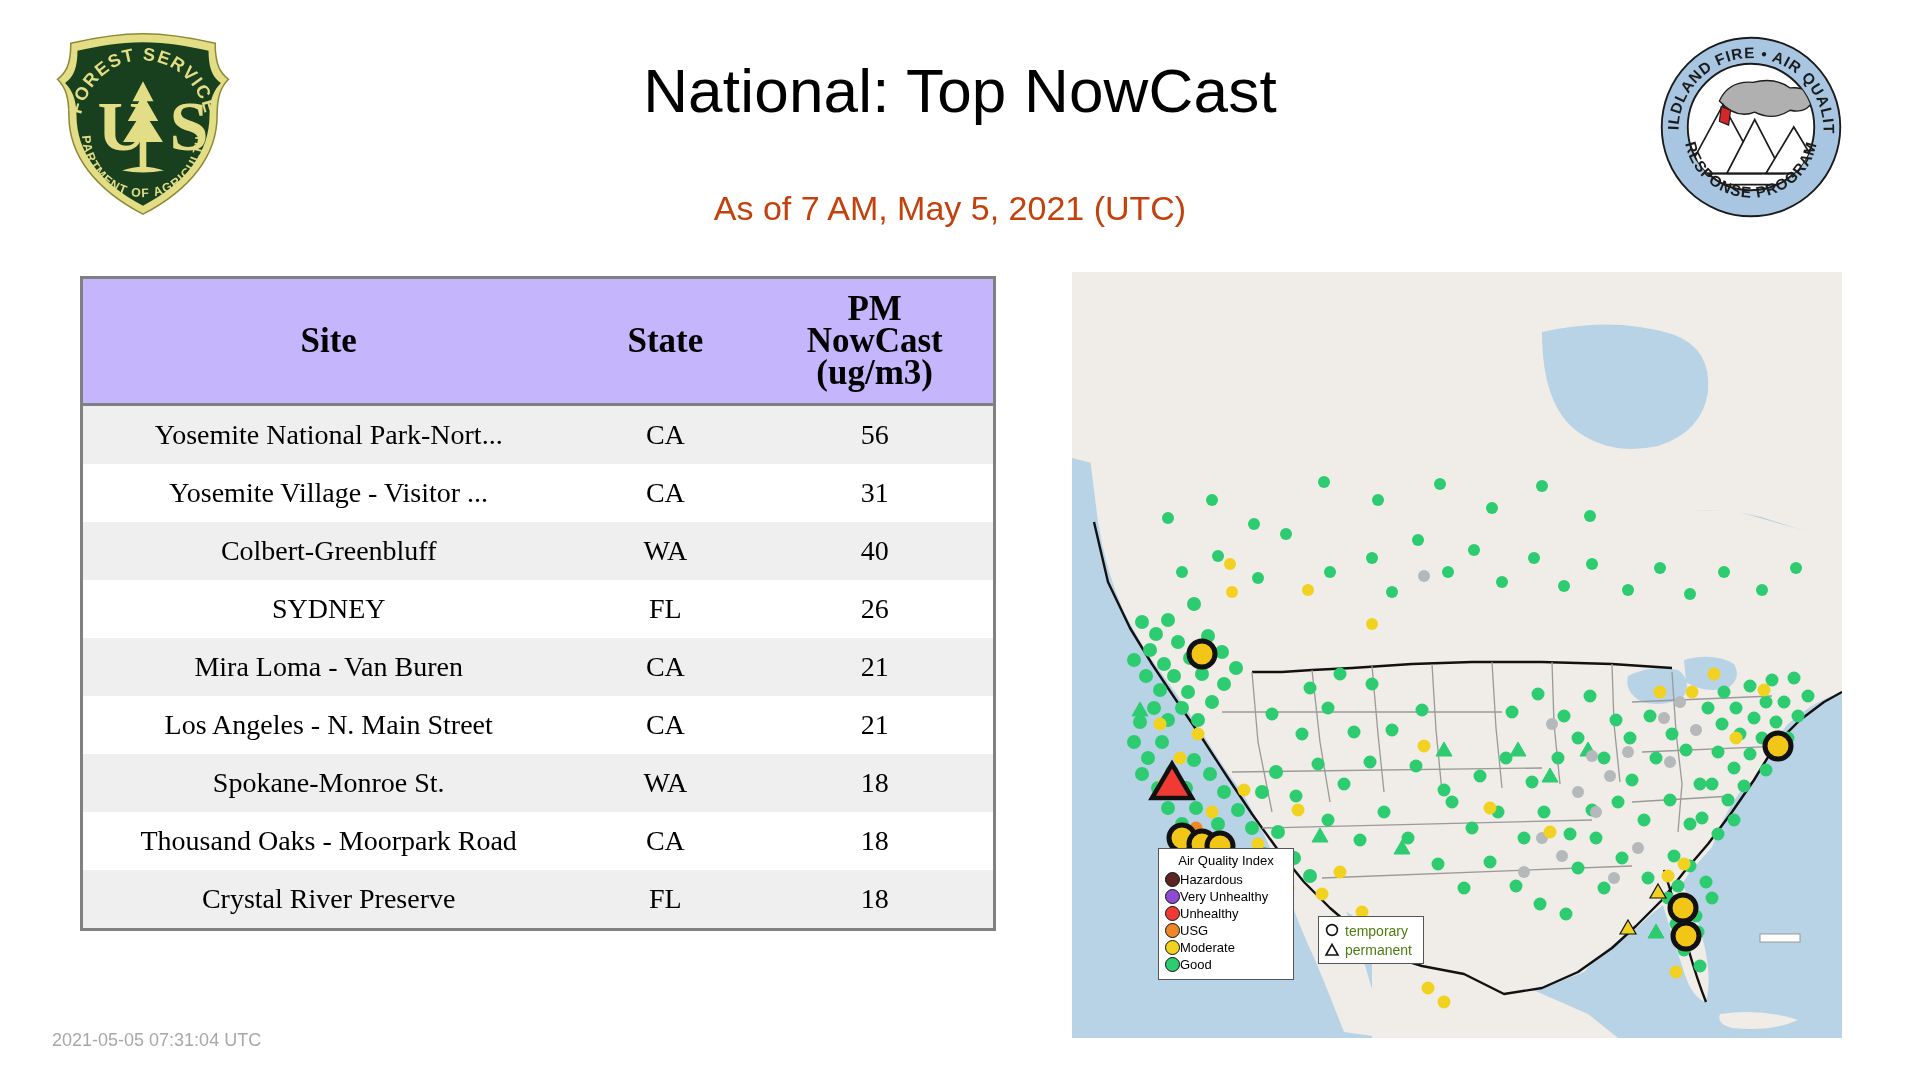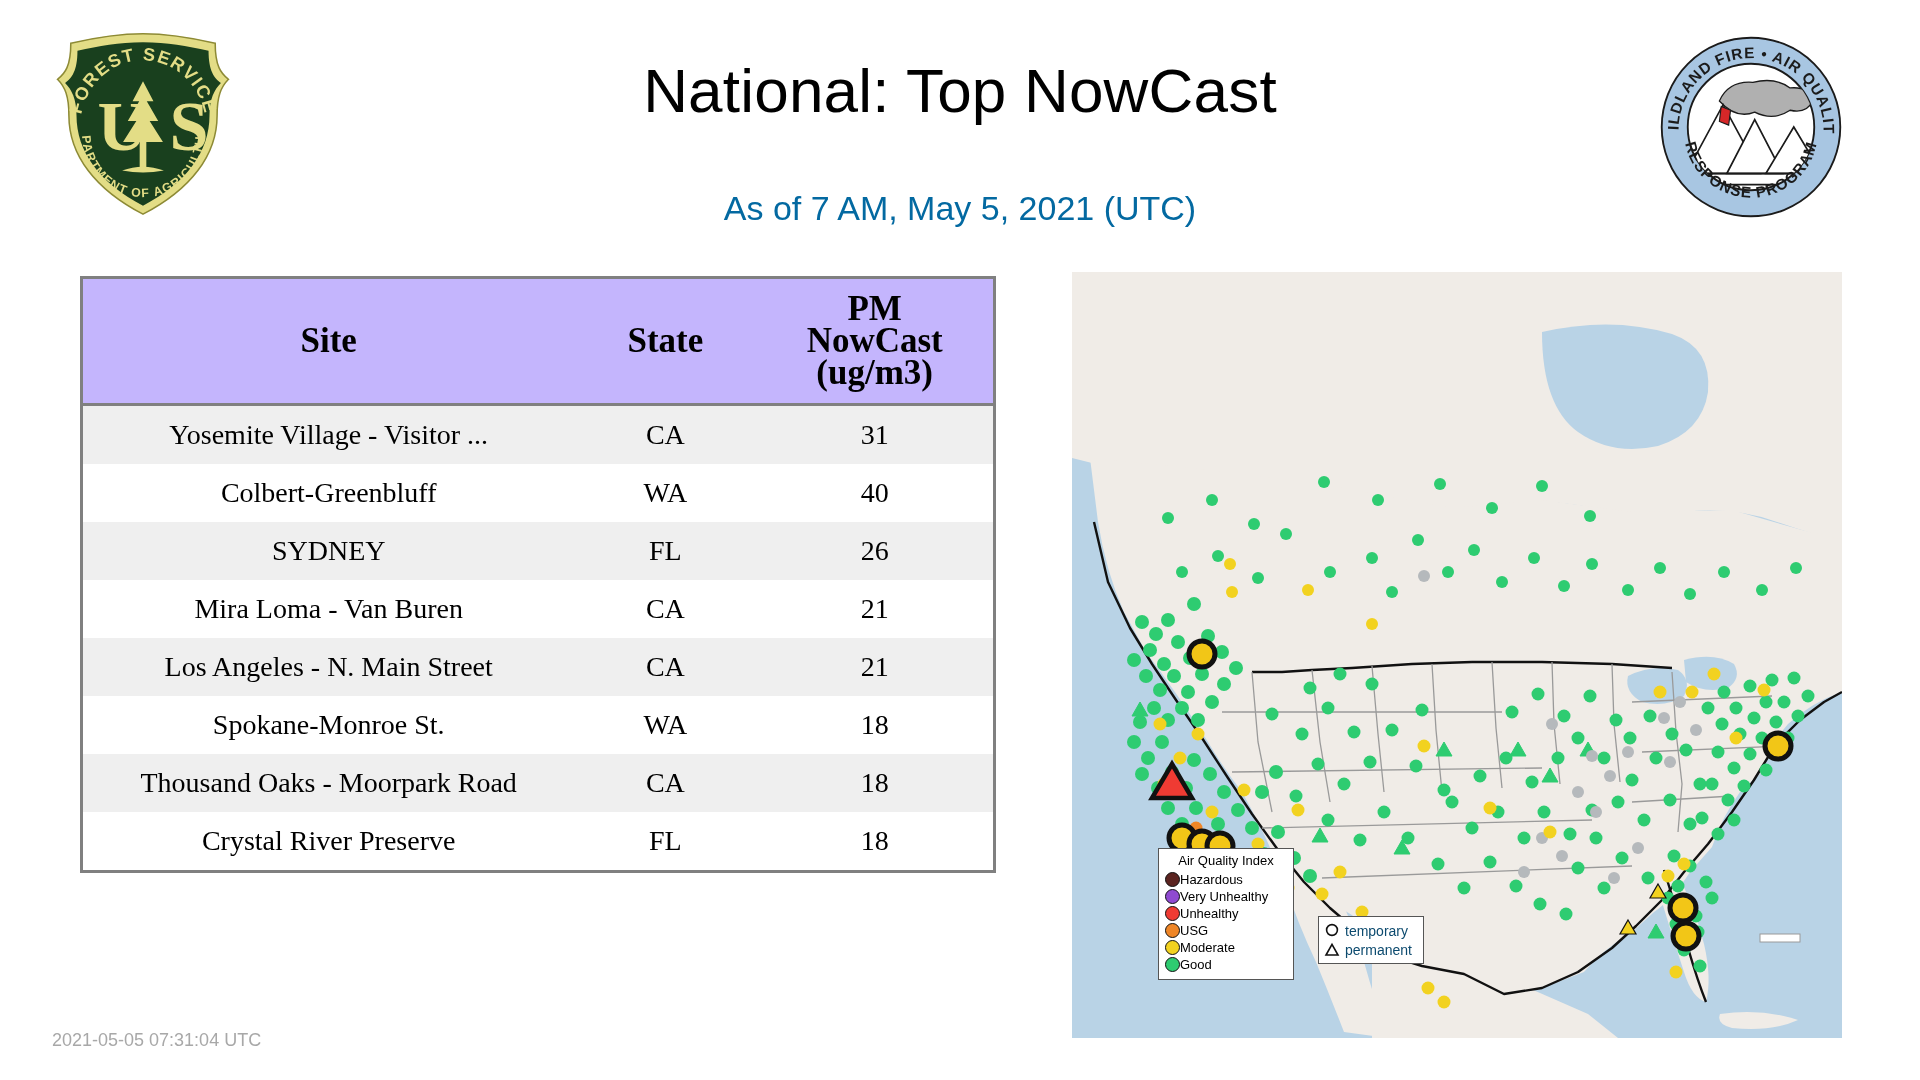--- a/index.html
+++ b/index.html
@@ -19,23 +19,23 @@
 
   
   .title{
     position:absolute;left:300px;top:56px;width:1320px;text-align:center;
     font-family:"Liberation Sans Narrow","Liberation Sans",sans-serif;
     font-stretch:condensed;
     font-size:62px;line-height:70px;color:#000;font-weight:400;
     letter-spacing:.2px;
   }
   .subtitle{
-    position:absolute;left:300px;top:188px;width:1320px;text-align:center;
+    position:absolute;left:290px;top:188px;width:1320px;text-align:center;
     font-family:"Liberation Sans",sans-serif;
-    font-size:34px;line-height:40px;color:#0369a1;font-weight:400;
+    font-size:34px;line-height:40px;color:#c2410c;font-weight:400;
   }
 
   
   .table-wrap{
     position:absolute;left:80px;top:276px;width:916px;
     border:3px solid #808080;box-sizing:border-box;background:#fff;
   }
   table{border-collapse:collapse;width:100%;table-layout:fixed;}
   thead th{
     background:#c4b5fd;color:#000;
@@ -85,21 +85,21 @@
     width:13px;height:13px;border-radius:50%;border:1.3px solid #111;flex:0 0 auto;
   }
   .aqi-lab{font-size:13px;color:#000;line-height:15px;white-space:nowrap;}
 
   .tp-legend{
     position:absolute;left:1318px;top:916px;width:106px;
     background:#fff;border:1.4px solid #555;padding:4px 5px;
     font-family:"Liberation Sans",sans-serif;box-sizing:border-box;
   }
   .tp-row{display:flex;align-items:center;gap:5px;height:19px;}
-  .tp-row .tp-lab{font-size:14px;color:#0c4a6e;line-height:16px;}
+  .tp-row .tp-lab{font-size:14px;color:#4d7c0f;line-height:16px;}
   .sym{width:16px;height:16px;flex:0 0 auto;}
 </style>
 </head>
 <body>
 
 <div class="page">
 
   <div class="usfs">
     <svg viewBox="0 0 200 200" xmlns="http://www.w3.org/2000/svg">
       <defs>
@@ -182,20 +182,25 @@
           <th class="c-site">Site</th>
           <th class="c-state">State</th>
           <th class="c-val">
             <span class="pm-h1">PM</span>
             <span class="pm-h2">NowCast</span>
             <span class="pm-h3">(ug/m3)</span>
           </th>
         </tr>
       </thead>
       <tbody>
+        <tr>
+          <td>Yosemite National Park-Nort...</td>
+          <td>CA</td>
+          <td>56</td>
+        </tr>
         <tr>
           <td>Yosemite Village - Visitor ...</td>
           <td>CA</td>
           <td>31</td>
         </tr>
         <tr>
           <td>Colbert-Greenbluff</td>
           <td>WA</td>
           <td>40</td>
         </tr>

